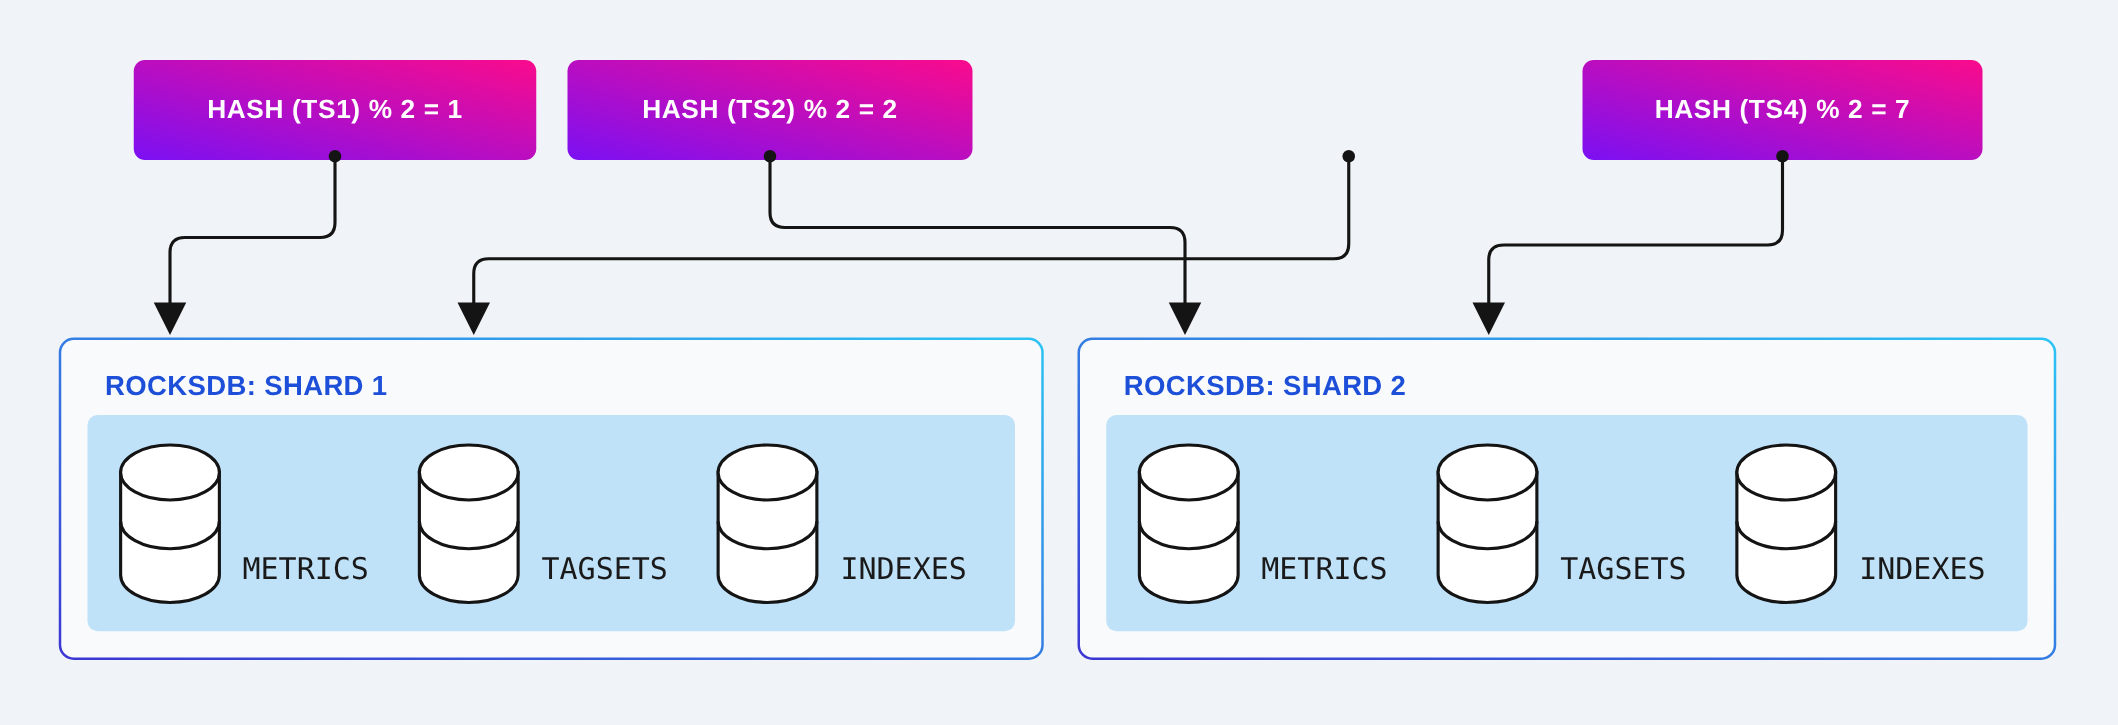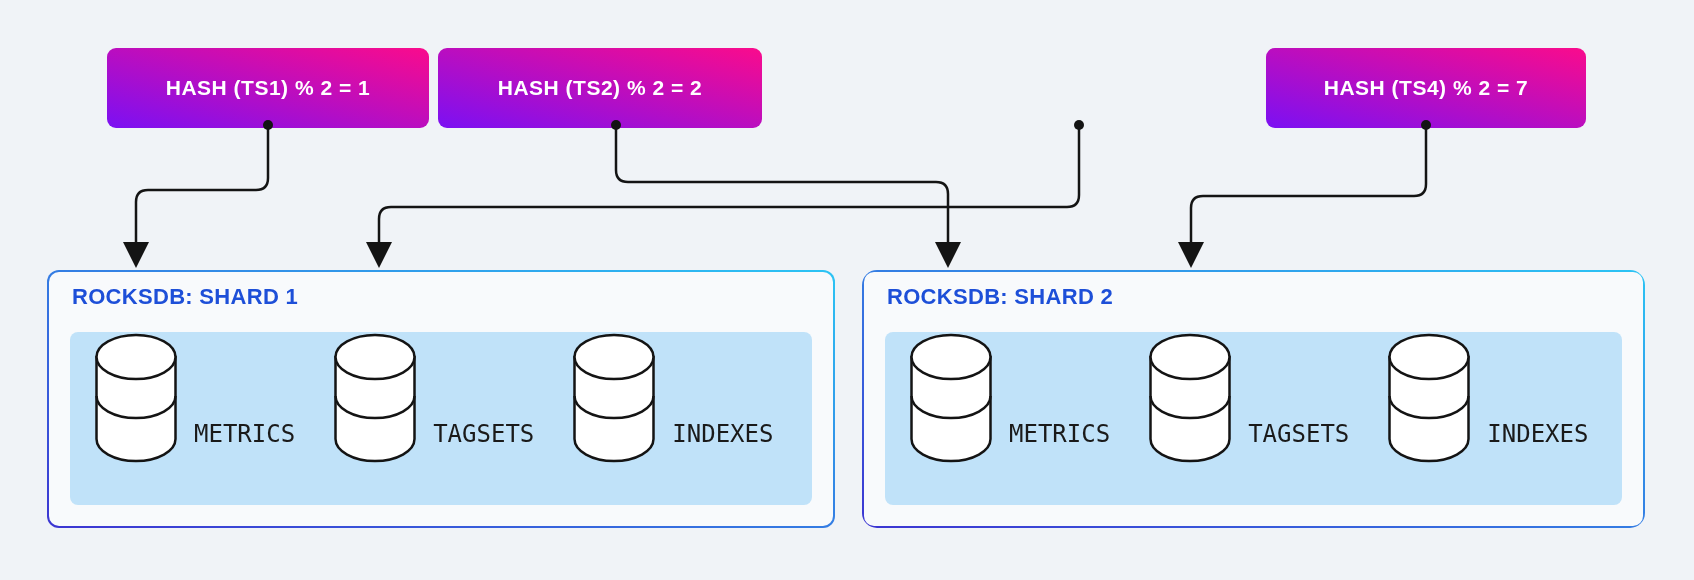--- a/index.html
+++ b/index.html
@@ -27,21 +27,21 @@
     color: var(--node-text, #ffffff);
     font-size: 21px;
     font-weight: 700;
     letter-spacing: 0.5px;
     display: flex;
     align-items: center;
     justify-content: center;
     white-space: nowrap;
   }
   #node-ts1 { left: 107px;  width: 322px; }
-  #node-ts2 { left: 438px;  width: 324px; }
+  #node-ts2 { left: 454px;  width: 324px; }
   #node-ts3 { left: 919px;  width: 320px; }
   #node-ts4 { left: 1266px; width: 320px; }
 
   
   .wires {
     position: absolute;
     left: 0; top: 0;
     width: 1694px;
     height: 580px;
     pointer-events: none;
@@ -59,48 +59,48 @@
   .shard {
     position: absolute;
     top: 270px;
     height: 258px;
     border-radius: 12px;
     background: linear-gradient(to top right,
       var(--shard-border-start, #3c35d2),
       var(--shard-border-end, #2cc4f4));
   }
   #shard-1 { left: 47px;  width: 788px; }
-  #shard-2 { left: 862px; width: 783px; border-radius: 15px; }
+  #shard-2 { left: 862px; width: 783px; }
   .shard-body {
     position: absolute;
     inset: 2px;
     border-radius: 10px;
     background: var(--shard-fill, #f8fafc);
   }
   .shard-title {
     position: absolute;
     left: 23px;
     top: 12px;
-    margin: 0;
+    margin: 12px;
     font-size: 22px;
     font-weight: 700;
     letter-spacing: 0.3px;
     color: var(--shard-title, #1d4fd8);
     white-space: nowrap;
   }
   .stores {
     position: absolute;
     left: 21px;
     right: 21px;
     top: 60px;
     bottom: 21px;
     border-radius: 8px;
     background: var(--store-panel, #c0e2f9);
     display: flex;
-    align-items: flex-start;
+    align-items: center;
     gap: 38px;
     padding-left: 24px;
     box-sizing: border-box;
   }
   .store {
     display: flex;
     align-items: flex-end;
   }
   .db-icon { display: block; }
   .db-shape {

